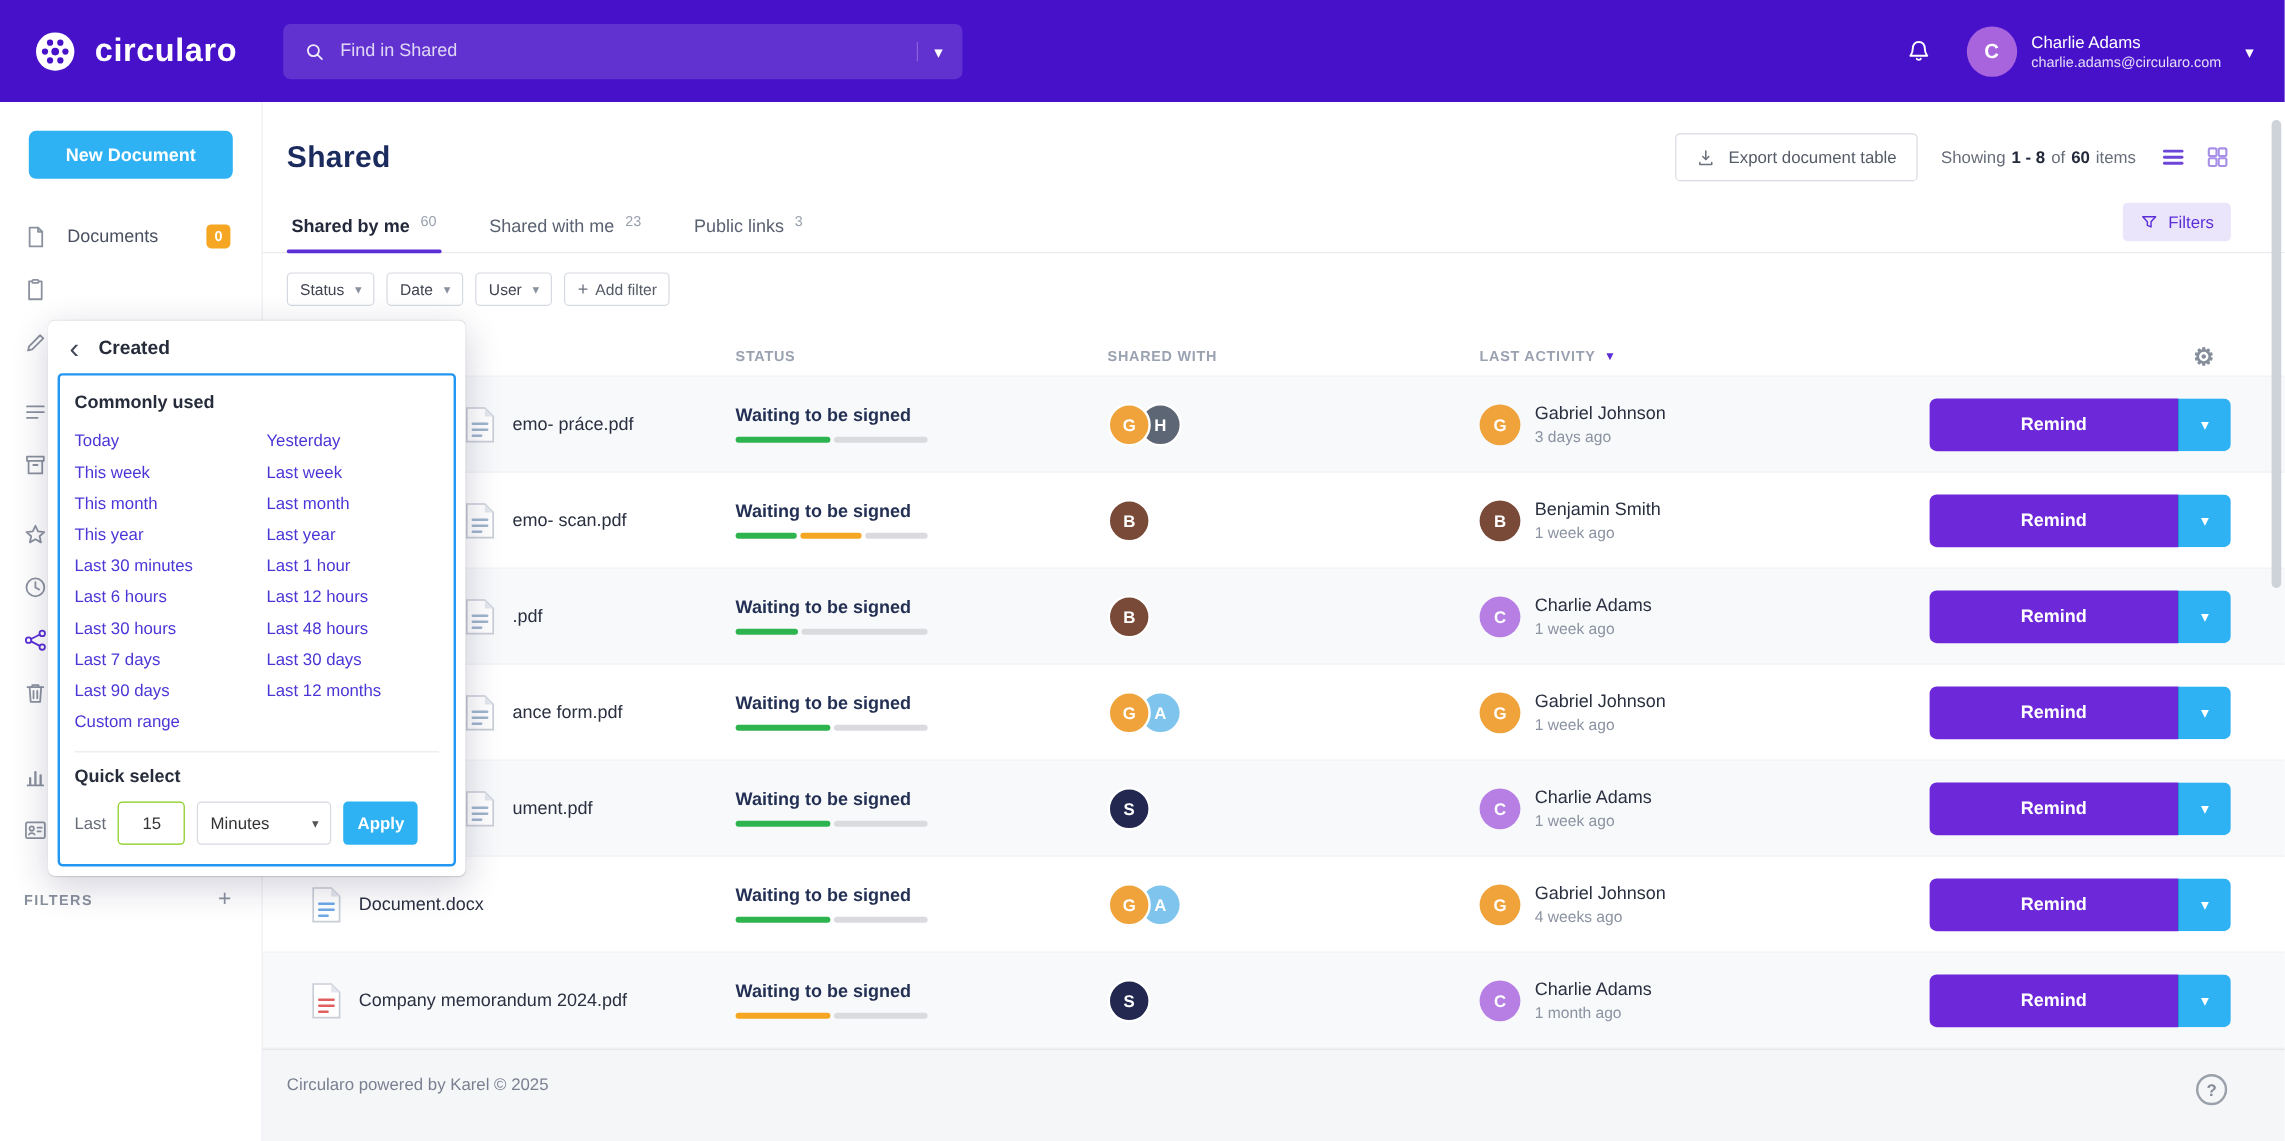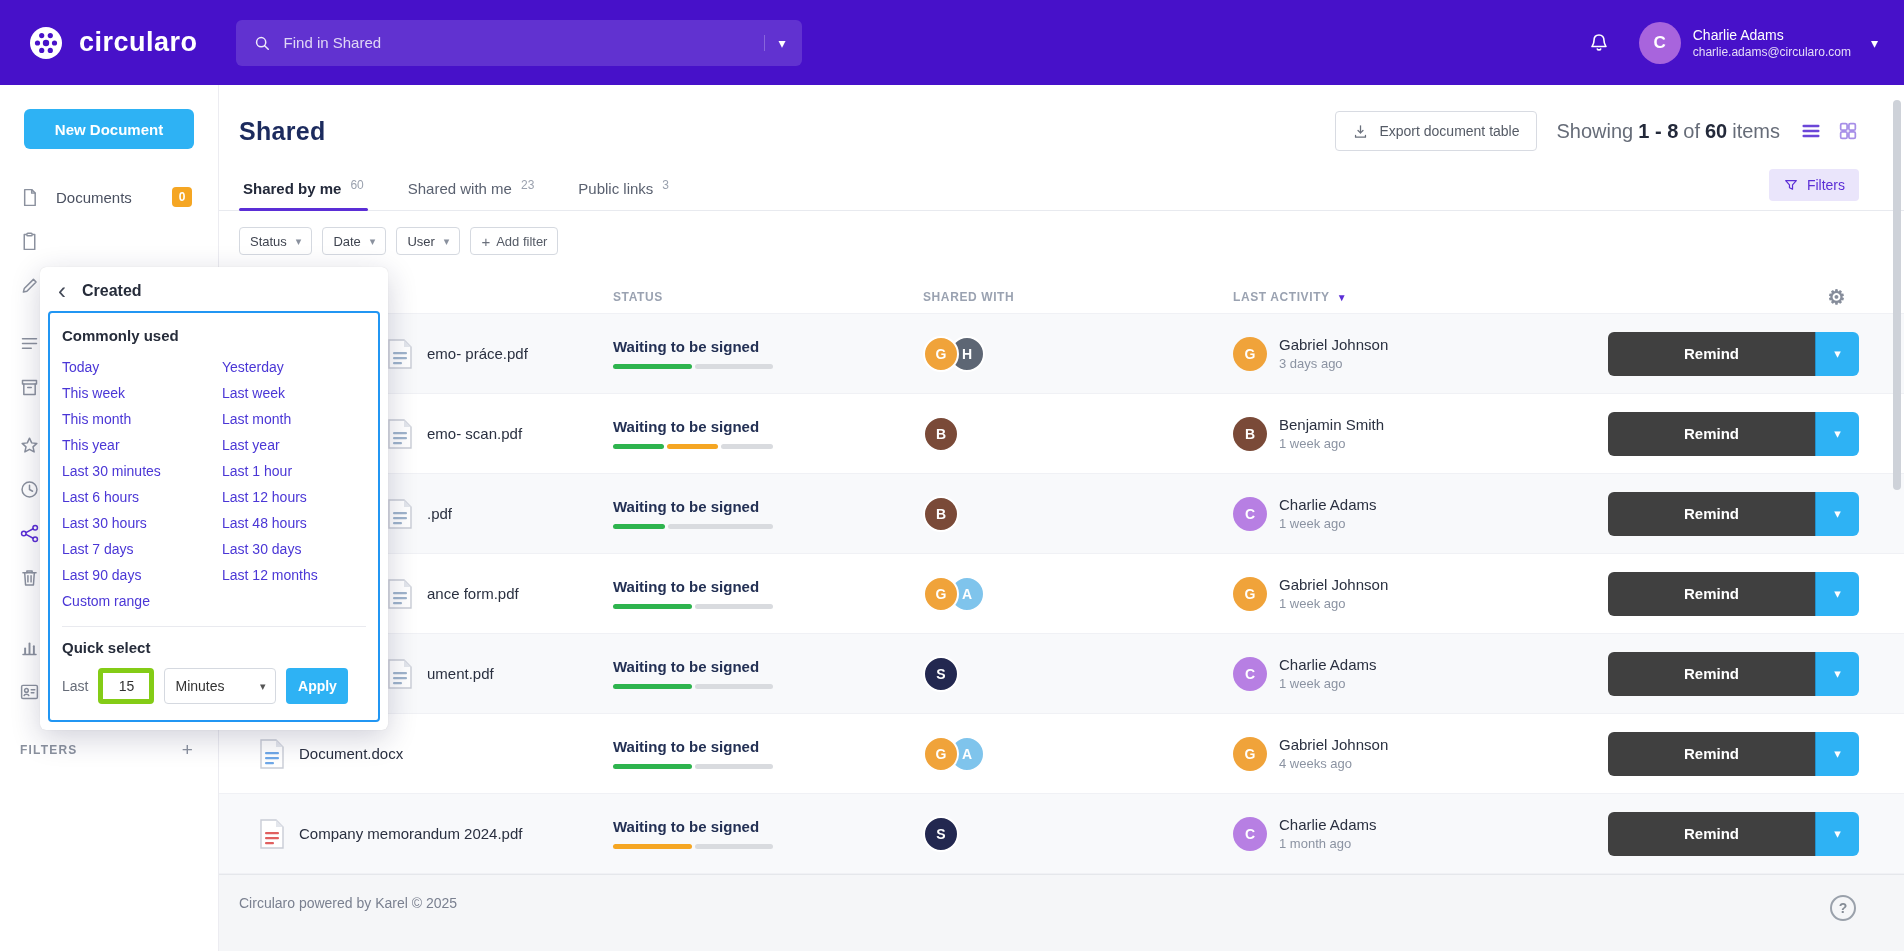--- a/index.html
+++ b/index.html
@@ -40,21 +40,21 @@
   .gap-lg { height:26px; flex-shrink:0; }
   .filters-head { margin-top:26px; padding:0 24px 0 20px; display:flex; align-items:center; color:#8a919e; font-size:12px; font-weight:bold; letter-spacing:1.2px; }
   .fh-plus { margin-left:auto; font-size:19px; font-weight:normal; color:#8a919e; cursor:pointer; }
 
   
   .main { flex:1; display:flex; flex-direction:column; min-width:0; background:#fff; }
   .page-head { display:flex; align-items:center; padding:26px 45px 0 20px; height:66px; flex-shrink:0; }
   .page-title { font-size:25px; font-weight:bold; color:#1c2b5e; letter-spacing:.3px; }
   .head-right { margin-left:auto; display:flex; align-items:center; gap:20px; }
   .export-btn { height:40px; border:1px solid #d8dbe2; background:#fff; border-radius:4px; display:flex; align-items:center; gap:10px; padding:0 16px; font-size:14px; color:#555b66; cursor:pointer; }
-  .showing { font-size:20px; color:#666c78; display:flex; gap:5px; white-space:nowrap; }
+  .showing { font-size:14px; color:#666c78; display:flex; gap:5px; white-space:nowrap; }
   .showing b { color:#23293a; }
   .view-icons { display:flex; gap:15px; align-items:center; }
   .vicon { cursor:pointer; display:flex; }
 
   .tabs-row { display:flex; align-items:flex-end; padding:0 45px 0 20px; margin-top:18px; border-bottom:1px solid #e8eaef; flex-shrink:0; }
   .tabs { display:flex; gap:36px; }
   .tab { display:flex; gap:9px; align-items:baseline; padding:8px 4px 13px; cursor:pointer; position:relative; }
   .tab-label { font-size:15px; color:#5a6170; }
   .tab.active .tab-label { color:#23293a; font-weight:bold; }
   .tab.active::after { content:""; position:absolute; left:0; right:0; bottom:-1px; height:3px; background:#5b2ed6; border-radius:2px; }
@@ -90,21 +90,21 @@
   .avatars { display:flex; }
   .avatar.sm { width:36px; height:36px; font-size:14px; border:2px solid #fff; position:relative; z-index:0; }
   .avatars .avatar:first-child { z-index:1; }
   .avatars .avatar + .avatar { margin-left:-10px; }
   .activity-cell { display:flex; align-items:center; gap:12px; }
   .avatar.md { width:34px; height:34px; font-size:14px; }
   .act-name { font-size:15px; color:#2a3040; }
   .act-time { font-size:13px; color:#8b93a2; margin-top:3px; }
   .action-cell { display:flex; justify-content:flex-end; padding-right:45px; }
   .remind-group { display:flex; }
-  .remind-btn { width:207px; height:44px; background:#404040; border:none; border-radius:6px 0 0 6px; color:#fff; font-size:15px; font-weight:bold; cursor:pointer; }
+  .remind-btn { width:207px; height:44px; background:#6d28d9; border:none; border-radius:6px 0 0 6px; color:#fff; font-size:15px; font-weight:bold; cursor:pointer; }
   .remind-caret { width:44px; height:44px; background:#2eb2f4; border:none; border-left:1px solid rgba(11,84,128,.35); border-radius:0 6px 6px 0; color:#fff; font-size:13px; cursor:pointer; }
 
   
   .footer { flex:1; background:#f5f6f8; border-top:1px solid #e5e7eb; display:flex; align-items:flex-start; padding:20px 48px 0 20px; }
   .footer-text { font-size:14px; color:#7a8090; }
   .help-circle { margin-left:auto; width:26px; height:26px; border:2px solid #9aa1ab; border-radius:50%; color:#858c96; font-size:14px; font-weight:bold; display:flex; align-items:center; justify-content:center; cursor:pointer; }
 
   
   .created-panel { position:absolute; left:40px; top:267px; width:348px; background:#fff; border-radius:6px; box-shadow:0 8px 30px rgba(25,25,70,.2), 0 0 1px rgba(0,0,0,.15); z-index:40; }
   .panel-head { display:flex; align-items:center; gap:16px; padding:12px 18px 8px; }
@@ -112,21 +112,21 @@
   .panel-title { font-size:16px; font-weight:bold; color:#262c3a; }
   .blue-box { margin:0 8px 8px; border:2px solid #2196f3; border-radius:4px; padding:14px 12px 16px; }
   .section-title { font-size:15px; font-weight:bold; color:#262c3a; margin-bottom:10px; }
   .links-cols { display:flex; }
   .links-col1 { width:160px; display:flex; flex-direction:column; }
   .links-col2 { flex:1; display:flex; flex-direction:column; }
   .plink { font-size:14px; color:#4a36d6; line-height:26px; cursor:pointer; }
   .panel-divider { border-top:1px solid #e9eaef; margin:12px 0; }
   .qs-row { display:flex; align-items:center; gap:10px; margin-top:12px; }
   .qs-label { font-size:14px; color:#666c78; }
-  .qs-input { width:56px; height:36px; border:5px solid #84cc16; border-radius:4px; text-align:center; font-size:14px; color:#333; outline:none; }
+  .qs-input { width:56px; height:36px; border:1px solid #84cc16; border-radius:4px; text-align:center; font-size:14px; color:#333; outline:none; }
   .unit-select { height:36px; border:1px solid #d5d9e0; border-radius:4px; display:flex; align-items:center; justify-content:space-between; padding:0 10px; width:112px; font-size:14px; color:#333; cursor:pointer;gap:35px; }
   .unit-caret { font-size:11px; color:#555; }
   .apply-btn { height:36px; width:62px; background:#2eb2f4; border:none; border-radius:4px; color:#fff; font-weight:bold; font-size:14px; cursor:pointer; }
 
   .scroll-thumb { position:absolute; right:3px; top:100px; width:8px; height:390px; background:#ced2d9; border-radius:4px; z-index:60; }
 </style>
 </head>
 <body>
 
 <div class="app">

